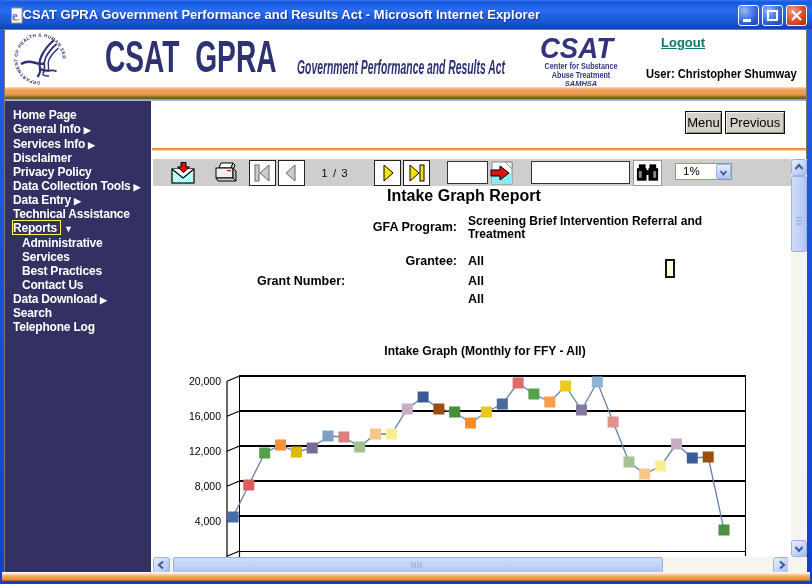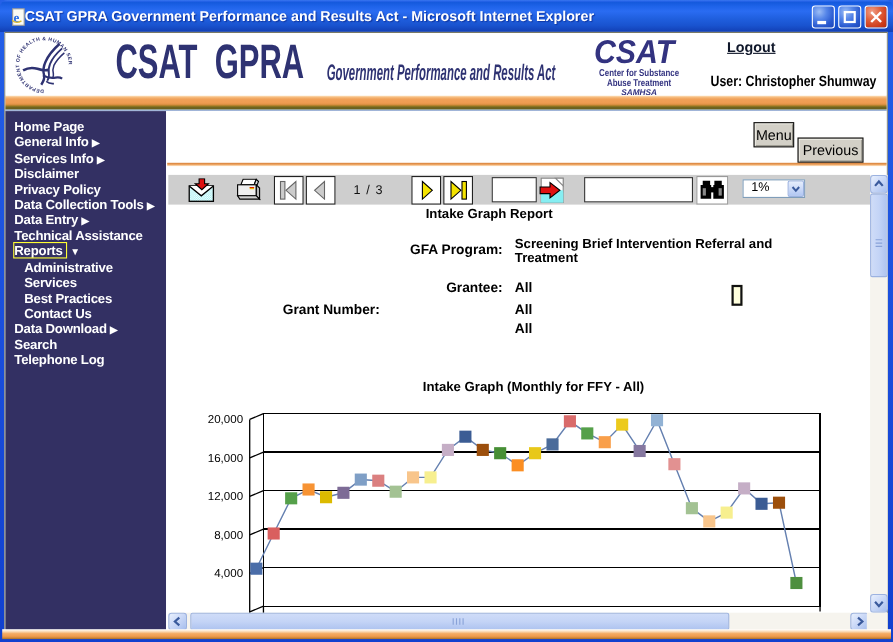--- a/index.html
+++ b/index.html
@@ -29,21 +29,21 @@
   font-size:44px;font-weight:bold;transform:scale(0.64,1.0);transform-origin:0 0;
   letter-spacing:0px;white-space:nowrap;}
 #brandsub{position:absolute;left:292px;top:25px;color:#2e3272;font-size:20.5px;
   font-weight:bold;font-style:italic;transform:scale(0.505,1);transform-origin:0 0;white-space:nowrap;}
 #csat1{position:absolute;left:531px;top:1px;width:88px;text-align:center;color:#333380;
   font-size:30px;font-weight:bold;font-style:italic;transform:scale(0.92,1);transform-origin:0 0;}
 #csat2{position:absolute;left:524px;top:31.5px;width:104px;text-align:center;color:#333380;
   font-size:9px;font-weight:bold;line-height:9px;white-space:nowrap;transform:scale(0.8,1);transform-origin:50% 0;}
 #csat4{position:absolute;left:524px;top:48.5px;width:104px;text-align:center;color:#333380;
   font-size:7.5px;font-weight:bold;font-style:italic;}
-#logout{position:absolute;left:656px;top:5px;color:#0f172a;font-size:13px;
+#logout{position:absolute;left:656px;top:5px;color:#0f766e;font-size:13px;
   font-weight:bold;text-decoration:underline;}
 #user{position:absolute;left:641px;top:36px;color:#000;font-size:13.5px;font-weight:bold;white-space:nowrap;transform:scale(0.83,1);transform-origin:0 0;}
 
 #sidebar{position:absolute;left:0px;top:71px;width:146px;height:472px;background:#333063;}
 .mi{position:absolute;left:8px;color:#fff;font-size:12px;letter-spacing:-0.2px;font-weight:bold;white-space:nowrap;}
 .mi.sub{left:17px;}
 .arr{font-size:9px;margin-left:3px;}
 #repbox{position:absolute;left:7px;top:118.5px;width:47px;height:13.5px;border:1px solid #ffff33;}
 
 #main{position:absolute;left:146px;top:71px;width:655px;height:478px;background:#fff;}
@@ -125,21 +125,21 @@
 <div class="mi sub" style="top:148.6px">Services</div>
 <div class="mi sub" style="top:162.7px">Best Practices</div>
 <div class="mi sub" style="top:176.9px">Contact Us</div>
 <div class="mi" style="top:191.0px">Data Download<span class="arr">▶</span></div>
 <div class="mi" style="top:205.1px">Search</div>
 <div class="mi" style="top:219.3px">Telephone Log</div>
 <div id="repbox"></div>
 </div>
 <div id="main"></div>
 <div class="xpbtn" style="left:680px;top:81px;width:37px;height:23px;line-height:21px;">Menu</div>
-<div class="xpbtn" style="left:720px;top:81px;width:60px;height:23px;line-height:21px;margin-top:14px;">Previous</div>
+<div class="xpbtn" style="left:720px;top:81px;width:60px;height:23px;line-height:21px;">Previous</div>
 <div id="orangeline"></div>
 <div id="toolbar"></div>
 <svg class="abs" style="left:166px;top:132px" width="26" height="22" viewBox="0 0 26 22">
 <defs>
         <pattern id="chk" width="2" height="2" patternUnits="userSpaceOnUse">
 <rect width="2" height="2" fill="#9ff1f4"></rect>
           <rect width="1" height="1" fill="#fff"></rect>
           <rect x="1" y="1" width="1" height="1" fill="#fff"></rect>
         </pattern>
       </defs>
@@ -192,21 +192,21 @@
 <rect x="11" y="8" width="4" height="5"></rect>
 </g>
 <rect x="4" y="9" width="3" height="7" fill="#888"></rect>
 <rect x="19" y="9" width="3" height="7" fill="#888"></rect>
 </svg>
 <div class="abs" style="left:670px;top:133px;width:57px;height:17px;background:#fff;border:1px solid #7f9db9;box-sizing:border-box;font-size:11.5px;color:#000;line-height:15px;padding-left:7px">1%</div>
 <div class="abs" style="left:711px;top:134px;width:15px;height:15px;border-radius:2px;background:linear-gradient(180deg,#e6eefc 0%,#cfdcf8 45%,#b0c6f2 100%);border:1px solid #9cb2e0;box-sizing:border-box">
 <svg width="13" height="13" viewBox="0 0 13 13">
         <path d="M3.5 5 L6.5 8.5 L9.5 5" stroke="#3a5a9c" stroke-width="1.8" fill="none"></path>
       </svg></div>
-<div class="rpt" style="left:382px;top:157px;font-size:12px;">Intake Graph Report</div>
+<div class="rpt" style="left:382px;top:157px;font-size:16px;">Intake Graph Report</div>
 <div class="rpt" style="left:252px;top:190px;width:200px;text-align:right;font-size:12.5px;">GFA Program:</div>
 <div class="rpt" style="left:463px;top:185px;width:240px;font-size:12px;line-height:13px;">Screening Brief Intervention Referral and Treatment</div>
 <div class="rpt" style="left:252px;top:224px;width:200px;text-align:right;font-size:12.5px;">Grantee:</div>
 <div class="rpt" style="left:463px;top:224px;font-size:12.5px;">All</div>
 <div class="rpt" style="left:252px;top:244px;width:200px;font-size:12.5px;">Grant Number:</div>
 <div class="rpt" style="left:463px;top:244px;font-size:12.5px;">All</div>
 <div class="rpt" style="left:463px;top:262px;font-size:12.5px;">All</div>
 <div class="abs" style="left:659.5px;top:228.5px;width:6px;height:15px;background:#ffffdd;border:2px solid #111;"></div>
 <div class="rpt" style="left:300px;top:314px;width:360px;text-align:center;font-size:12px;">Intake Graph (Monthly for FFY - All)</div>
 <svg class="abs" style="left:176px;top:336px" width="580" height="196" viewBox="0 0 580 196">

